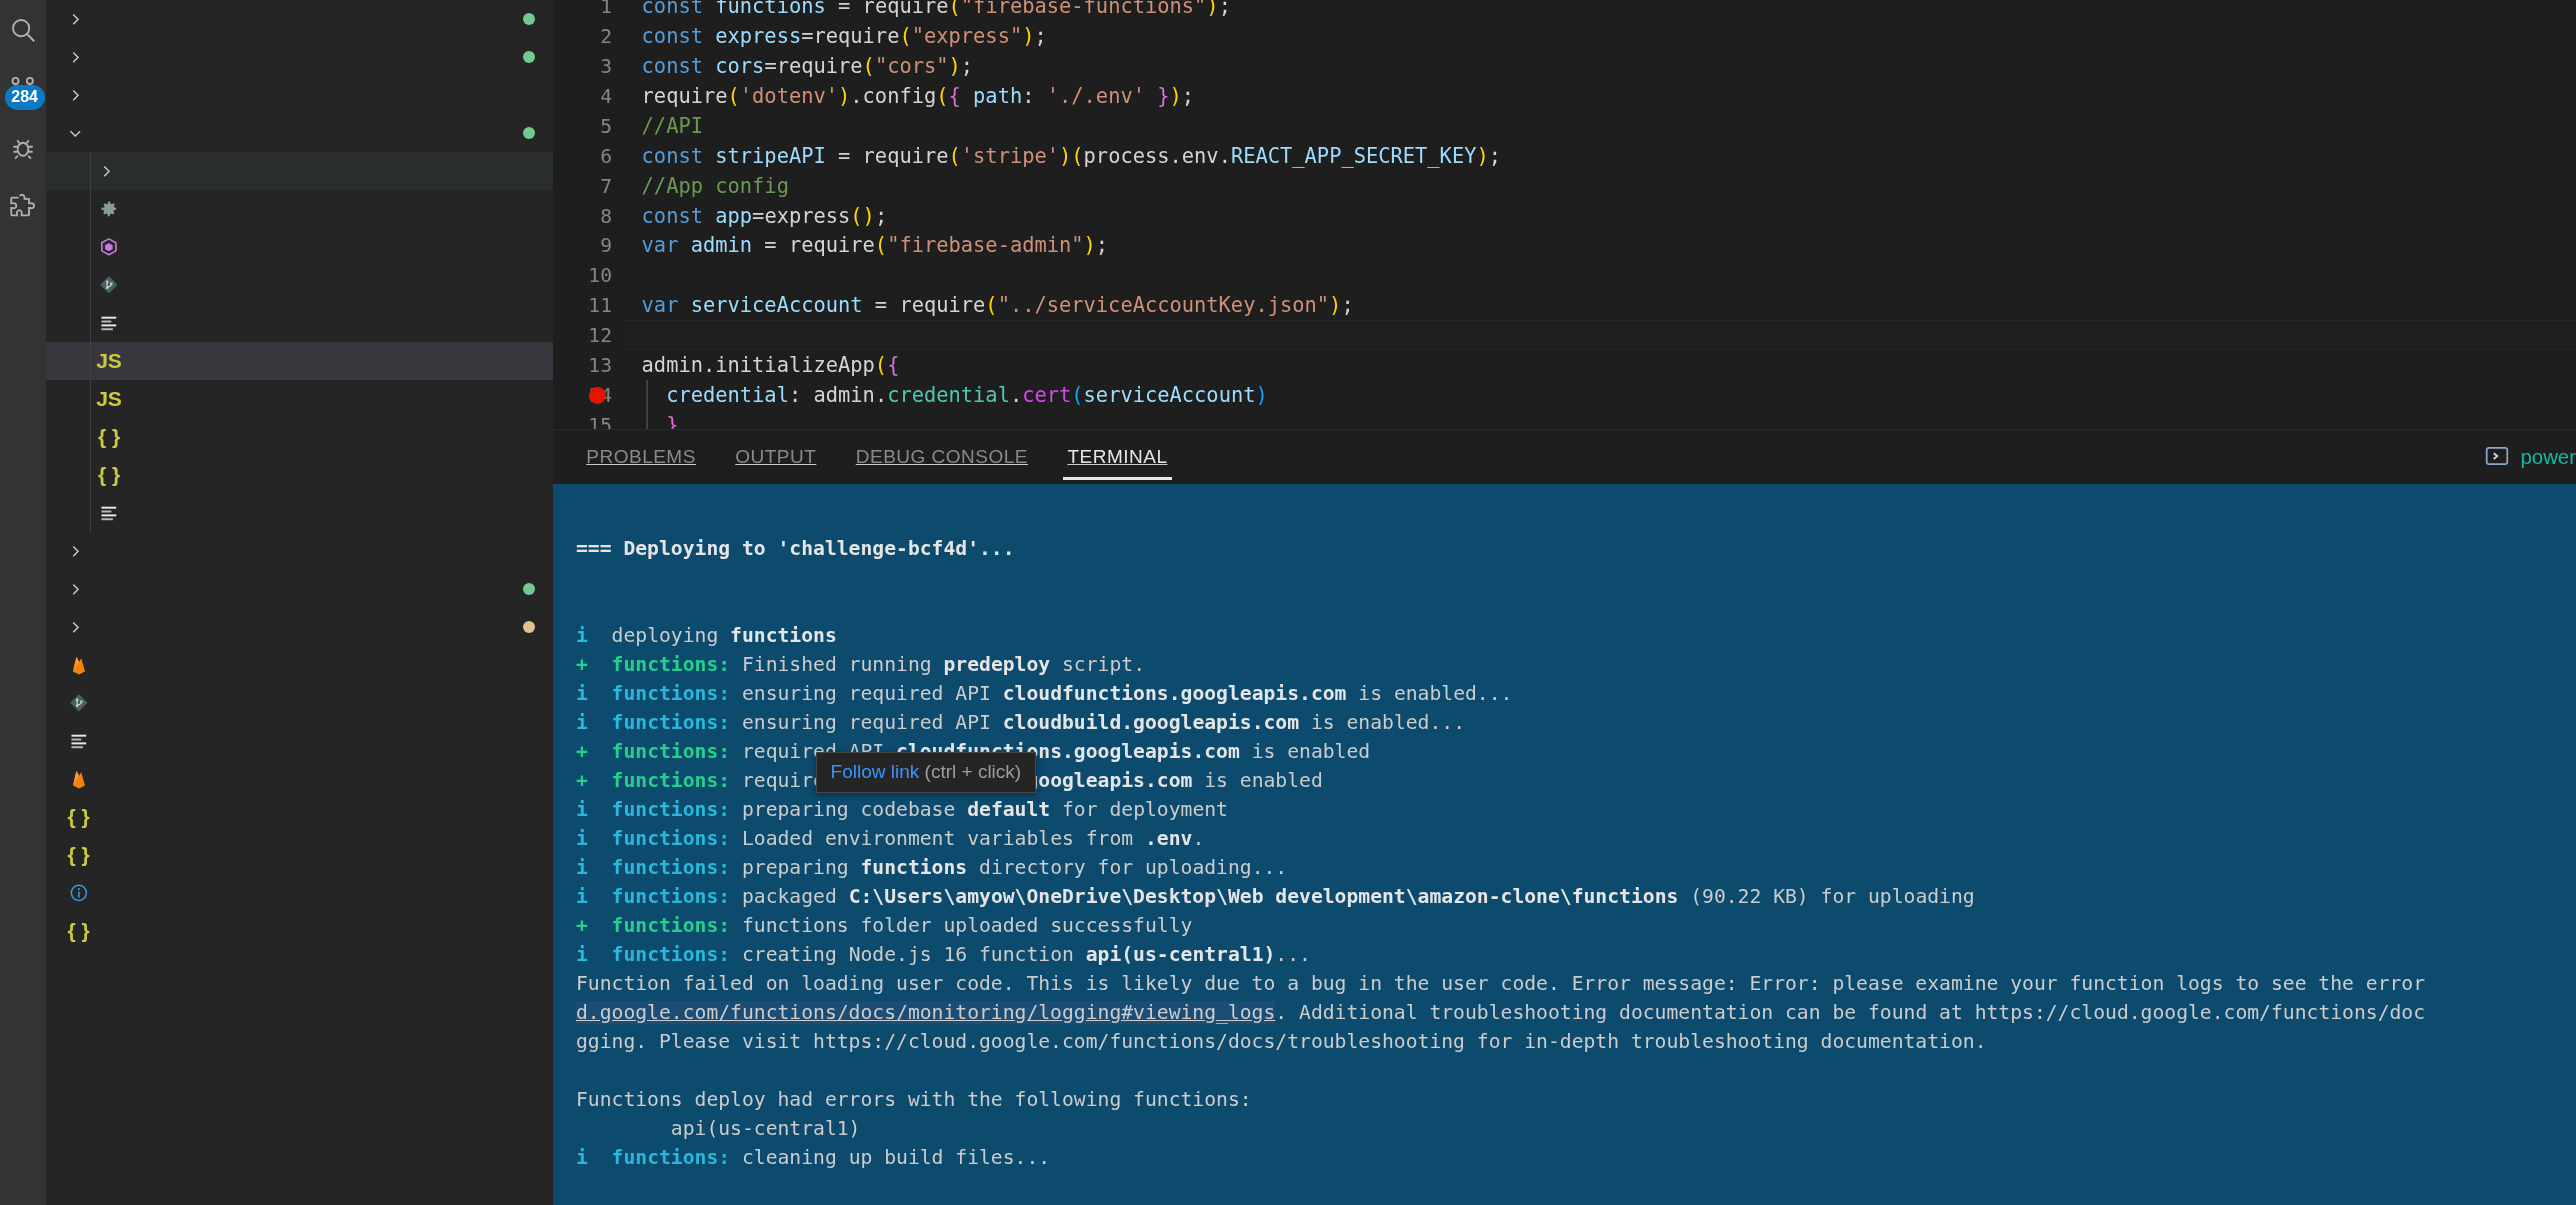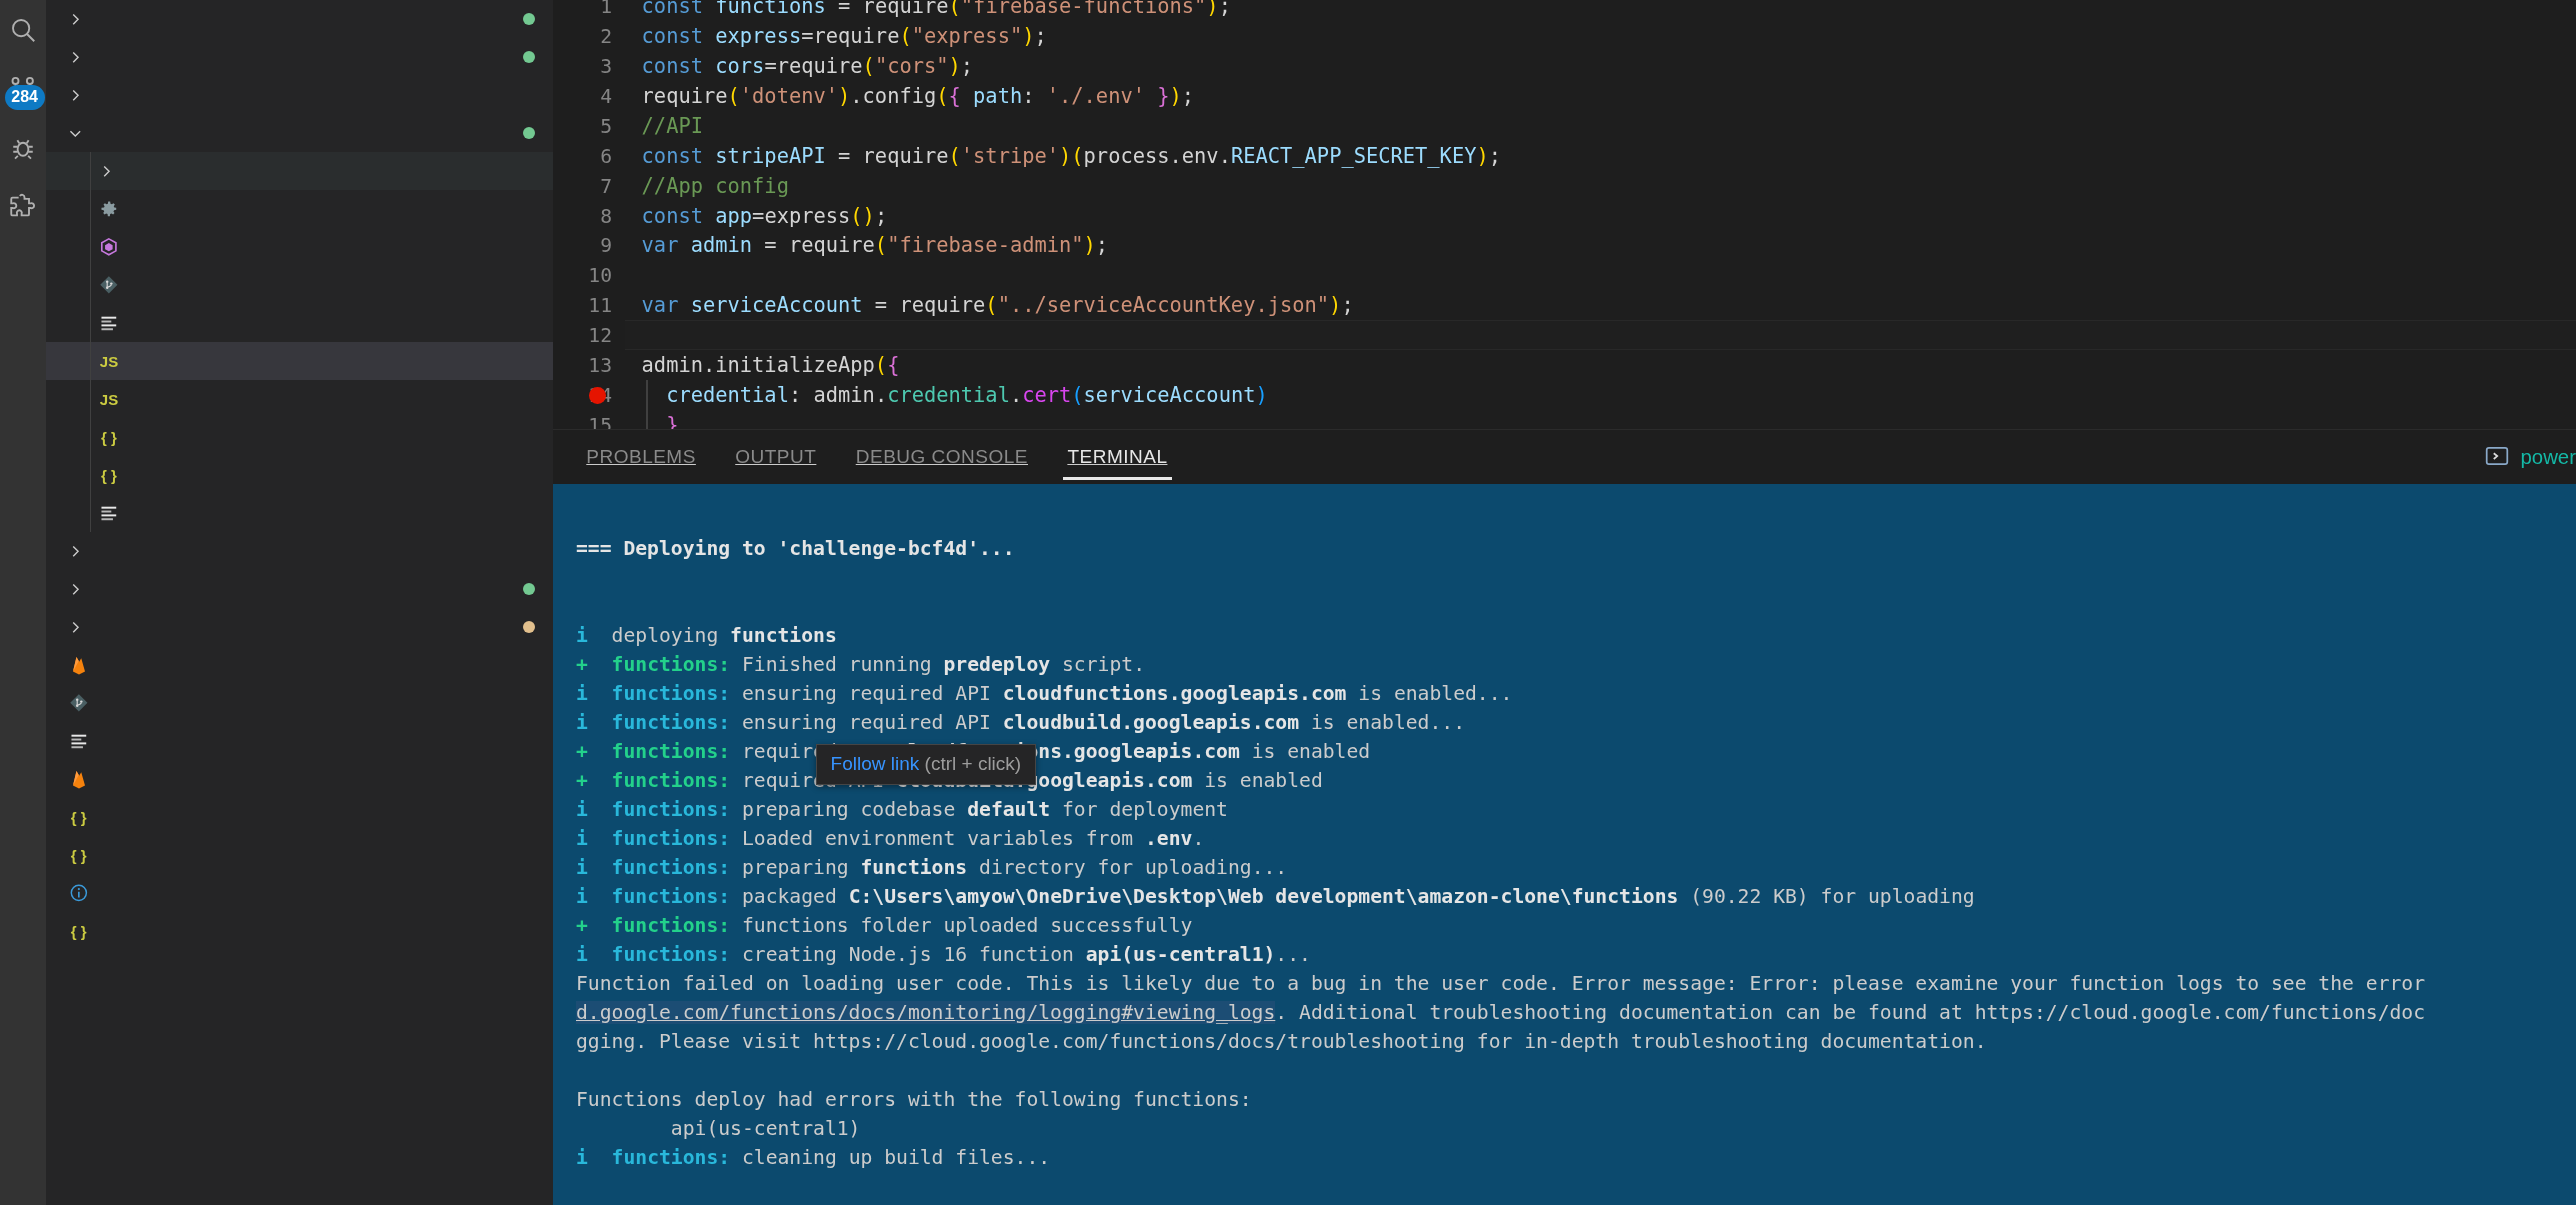--- a/index.html
+++ b/index.html
@@ -45,21 +45,21 @@
   .row.hovered { background:#2a2d2e; }
   .indent-guide {
     position:absolute; top:0; bottom:0; width:0.8px; background:#404040;
   }
   .twisty {
     width:26px; display:inline-flex; align-items:center; justify-content:center;
     color:#cccccc; font-size:19.7px; flex:0 0 26px;
   }
   .ficon {
     width:32px; flex:0 0 32px; display:inline-flex; align-items:center; justify-content:center;
-    font-size:15px; font-weight:bold;
+    font-size:21px; font-weight:bold;
   }
   .fname { padding-left:4.5px; }
   .status {
     position:absolute; right:16.6px; top:50%; transform:translateY(-50%);
     font-size:19px; font-weight:bold;
   }
   .dot {
     position:absolute; right:18px; top:50%; transform:translateY(-50%);
     width:12px; height:12px; border-radius:50%;
   }
@@ -525,21 +525,21 @@
           <div class="tline"><span class="tc-cyan">i </span><span class="tc-cyan"> functions:</span><span class="tc-dim"> packaged </span><span class="tc-white tb">C:\Users\amyow\OneDrive\Desktop\Web development\amazon-clone\functions</span><span class="tc-dim"> (90.22 KB) for uploading</span></div>
           <div class="tline"><span class="tc-green">+ </span><span class="tc-green"> functions:</span><span class="tc-dim"> functions folder uploaded successfully</span></div>
           <div class="tline"><span class="tc-cyan">i </span><span class="tc-cyan"> functions:</span><span class="tc-dim"> creating Node.js 16 function </span><span class="tc-white tb">api(us-central1)</span><span class="tc-dim">...</span></div>
           <div class="tline"><span class="tc-dim">Function failed on loading user code. This is likely due to a bug in the user code. Error message: Error: please examine your function logs to see the error</span></div>
           <div class="tline"><span class="tlink">d.google.com/functions/docs/monitoring/logging#viewing_logs</span><span class="tc-dim">. Additional troubleshooting documentation can be found at https://cloud.google.com/functions/doc</span></div>
           <div class="tline"><span class="tc-dim">gging. Please visit https://cloud.google.com/functions/docs/troubleshooting for in-depth troubleshooting documentation.</span></div>
           <div class="tline"><span class="tc-dim"></span></div>
           <div class="tline"><span class="tc-dim">Functions deploy had errors with the following functions:</span></div>
           <div class="tline"><span class="tc-dim">        api(us-central1)</span></div>
           <div class="tline"><span class="tc-cyan">i </span><span class="tc-cyan"> functions:</span><span class="tc-dim"> cleaning up build files...</span></div>
-      <div class="tooltip" id="link-tooltip" style="left:263px; top:260px;">
+      <div class="tooltip" id="link-tooltip" style="left:263px; top:268px;">
           <span class="k">Follow link</span>
           <span class="s">(ctrl + click)</span>
         </div>
         </div>
     </div>
   </div>
 </div>
 
 
 </body></html>

